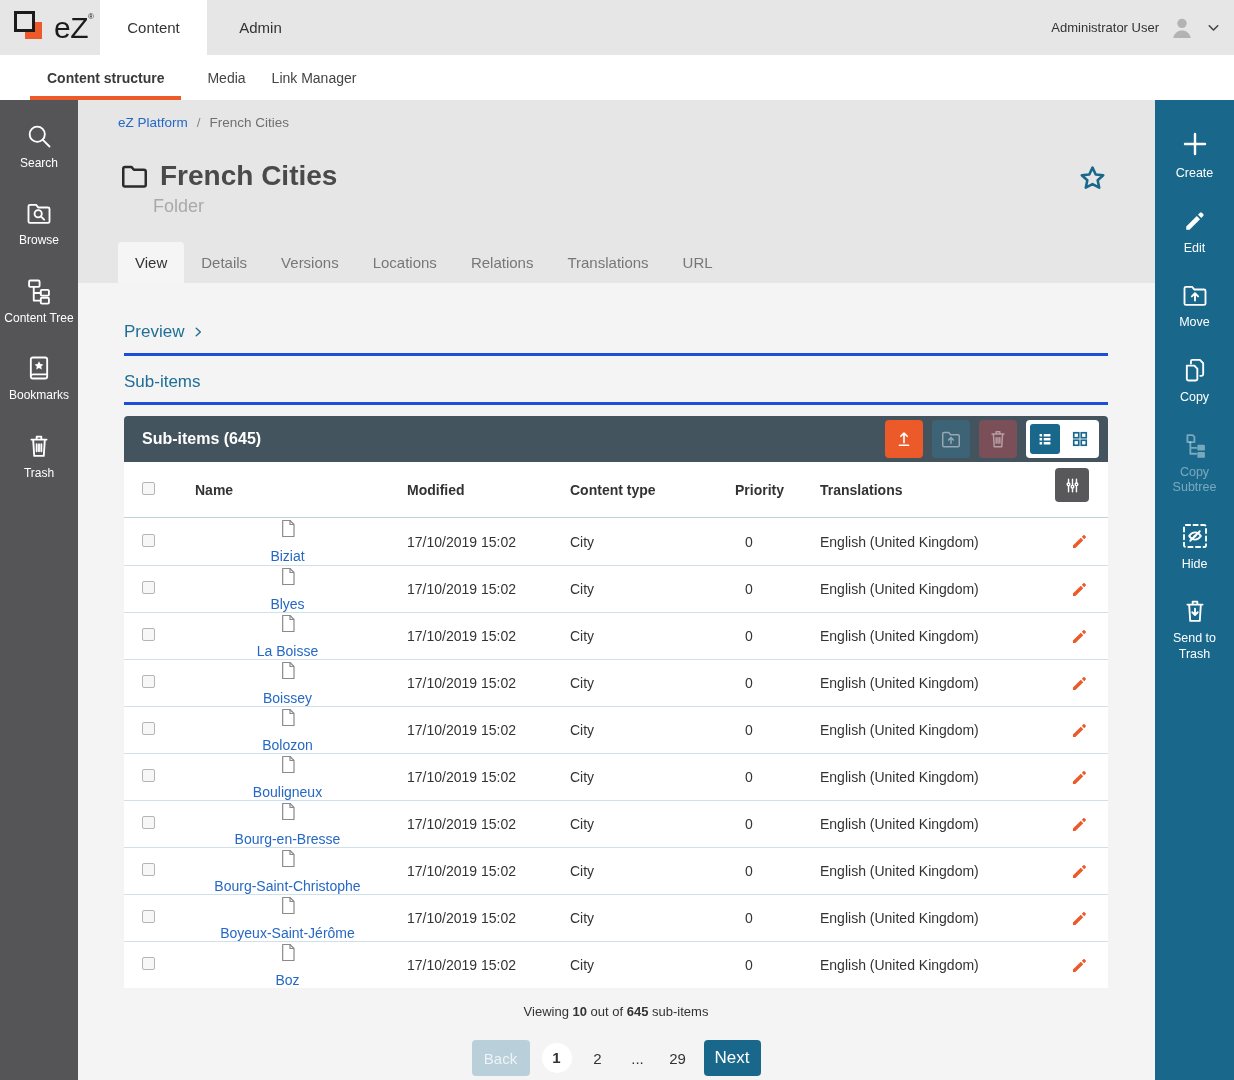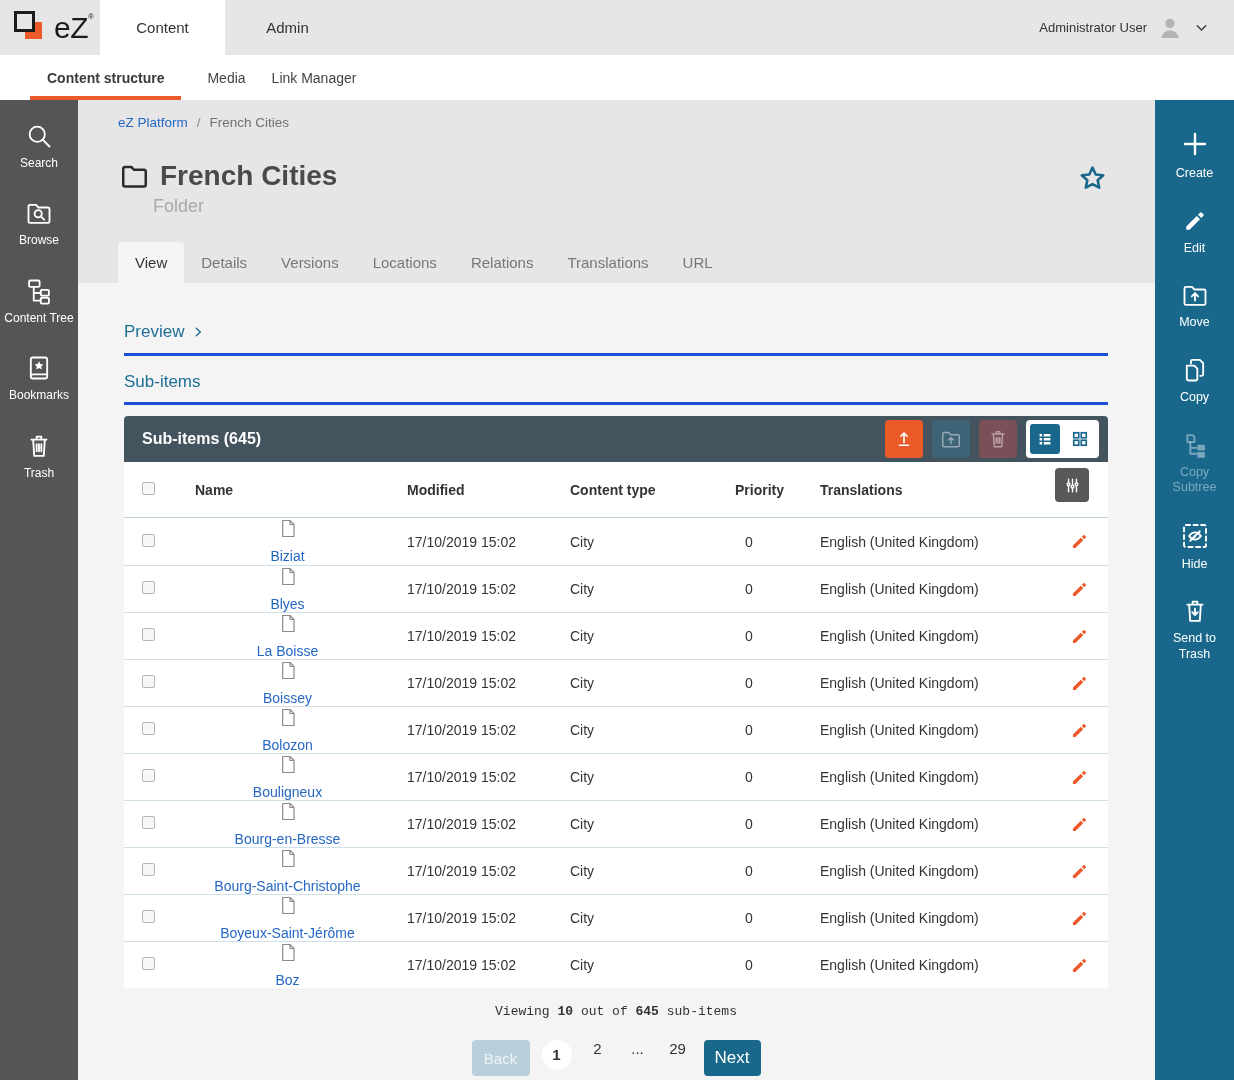--- a/index.html
+++ b/index.html
@@ -9,23 +9,23 @@
 
   
   .topbar { position:absolute; top:0; left:0; width:1234px; height:55px; background:#e6e6e6; z-index:5; }
   .logo { position:absolute; left:14px; top:9px; display:flex; align-items:flex-start; cursor:pointer; }
   .logo-mark { position:relative; width:40px; height:38px; }
   .logo-sq-outline { position:absolute; left:0; top:2px; width:21px; height:21px; border:3px solid #1b1b1b; background:#e6e6e6; z-index:2; }
   .logo-sq-orange { position:absolute; left:11px; top:13px; width:17px; height:17px; background:#eb5a28; z-index:1; }
   .logo-text { font-size:30px; font-weight:500; color:#1b1b1b; line-height:38px; letter-spacing:-.5px; }
   .logo-reg { font-size:8px; color:#1b1b1b; margin-top:3px; }
   .top-tabs { position:absolute; left:100px; top:0; height:55px; display:flex; }
-  .top-tab { width:125px; height:55px; display:flex; align-items:center; justify-content:center; font-size:15px; color:#333; cursor:pointer; }
+  .top-tab { width:107px; height:55px; display:flex; align-items:center; justify-content:center; font-size:15px; color:#333; cursor:pointer; }
   .top-tab.active { background:#ffffff; }
-  .user-area { position:absolute; right:24px; top:0; height:55px; display:flex; align-items:center; gap:9px; cursor:pointer; }
+  .user-area { position:absolute; right:12px; top:0; height:55px; display:flex; align-items:center; gap:9px; cursor:pointer; }
   .user-name { font-size:13px; color:#333; }
 
   
   .subnav { position:absolute; top:55px; left:0; width:1234px; height:45px; background:#fff; display:flex; align-items:stretch; padding-left:30px; gap:26px; z-index:4; }
   .subnav-item { display:flex; align-items:center; font-size:14px; color:#444; position:relative; cursor:pointer; }
   .subnav-item.active { font-weight:bold; color:#3a3a3a; padding:0 17px; }
   .subnav-item.active::after { content:""; position:absolute; left:0; right:0; bottom:0; height:4px; background:#eb5a28; }
 
   
   .left-sidebar { position:absolute; top:100px; left:0; bottom:0; width:78px; background:#555557; display:flex; flex-direction:column; align-items:center; padding-top:22px; gap:29px; }
@@ -80,22 +80,22 @@
   .trow:first-of-type { border-top:none; }
   .cb-cell { padding-left:18px; }
   .cb { width:13px; height:13px; border:1px solid #b5b5b5; background:#f7f7f7; border-radius:2px; display:inline-block; cursor:pointer; }
   .name-cell { display:flex; align-items:center; gap:10px;flex-direction:column; }
   .doc-icon { color:#8a8a8a; flex:0 0 auto; }
   .name-link { color:#2668c5; cursor:pointer; }
   .prio-cell { padding-left:10px; }
   .edit-cell { display:flex; justify-content:center; }
   .row-edit { color:#eb5a28; cursor:pointer; background:none; border:none; display:flex; }
 
-  .viewing { text-align:center; margin-top:16px; font-size:13px; color:#333;font-family:Liberation Mono, monospace; }
-  .pagination { margin-top:21px; display:flex; justify-content:center; align-items:flex-start; gap:12px; }
+  .viewing { text-align:center; margin-top:16px; font-size:13px; color:#333; }
+  .pagination { margin-top:21px; display:flex; justify-content:center; align-items:center; gap:12px; }
   .pg-back { width:58px; height:36px; background:#b9cfda; color:#eef4f7; border:none; border-radius:4px; font-size:15px; cursor:default; }
   .pg-num { min-width:28px; text-align:center; font-size:15px; color:#333; cursor:pointer; }
   .pg-num.current { width:30px; height:30px; line-height:30px; background:#fff; border-radius:50%; font-weight:bold; }
   .pg-next { width:57px; height:36px; background:#19688c; color:#fff; border:none; border-radius:4px; font-size:17px; cursor:pointer; }
 </style>
 </head>
 <body>
 
 <div class="topbar">
   <div class="logo">

